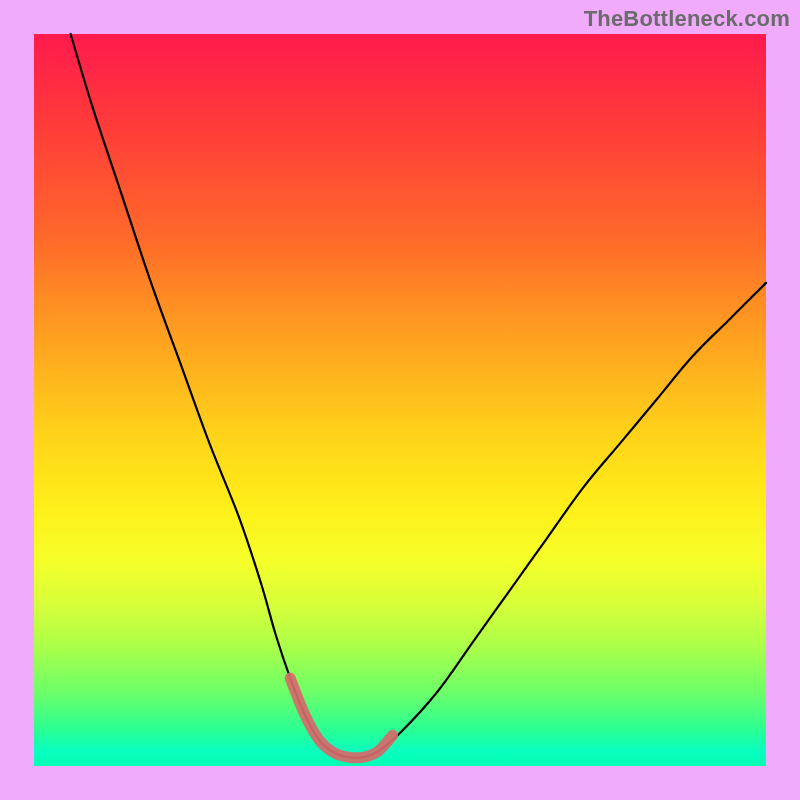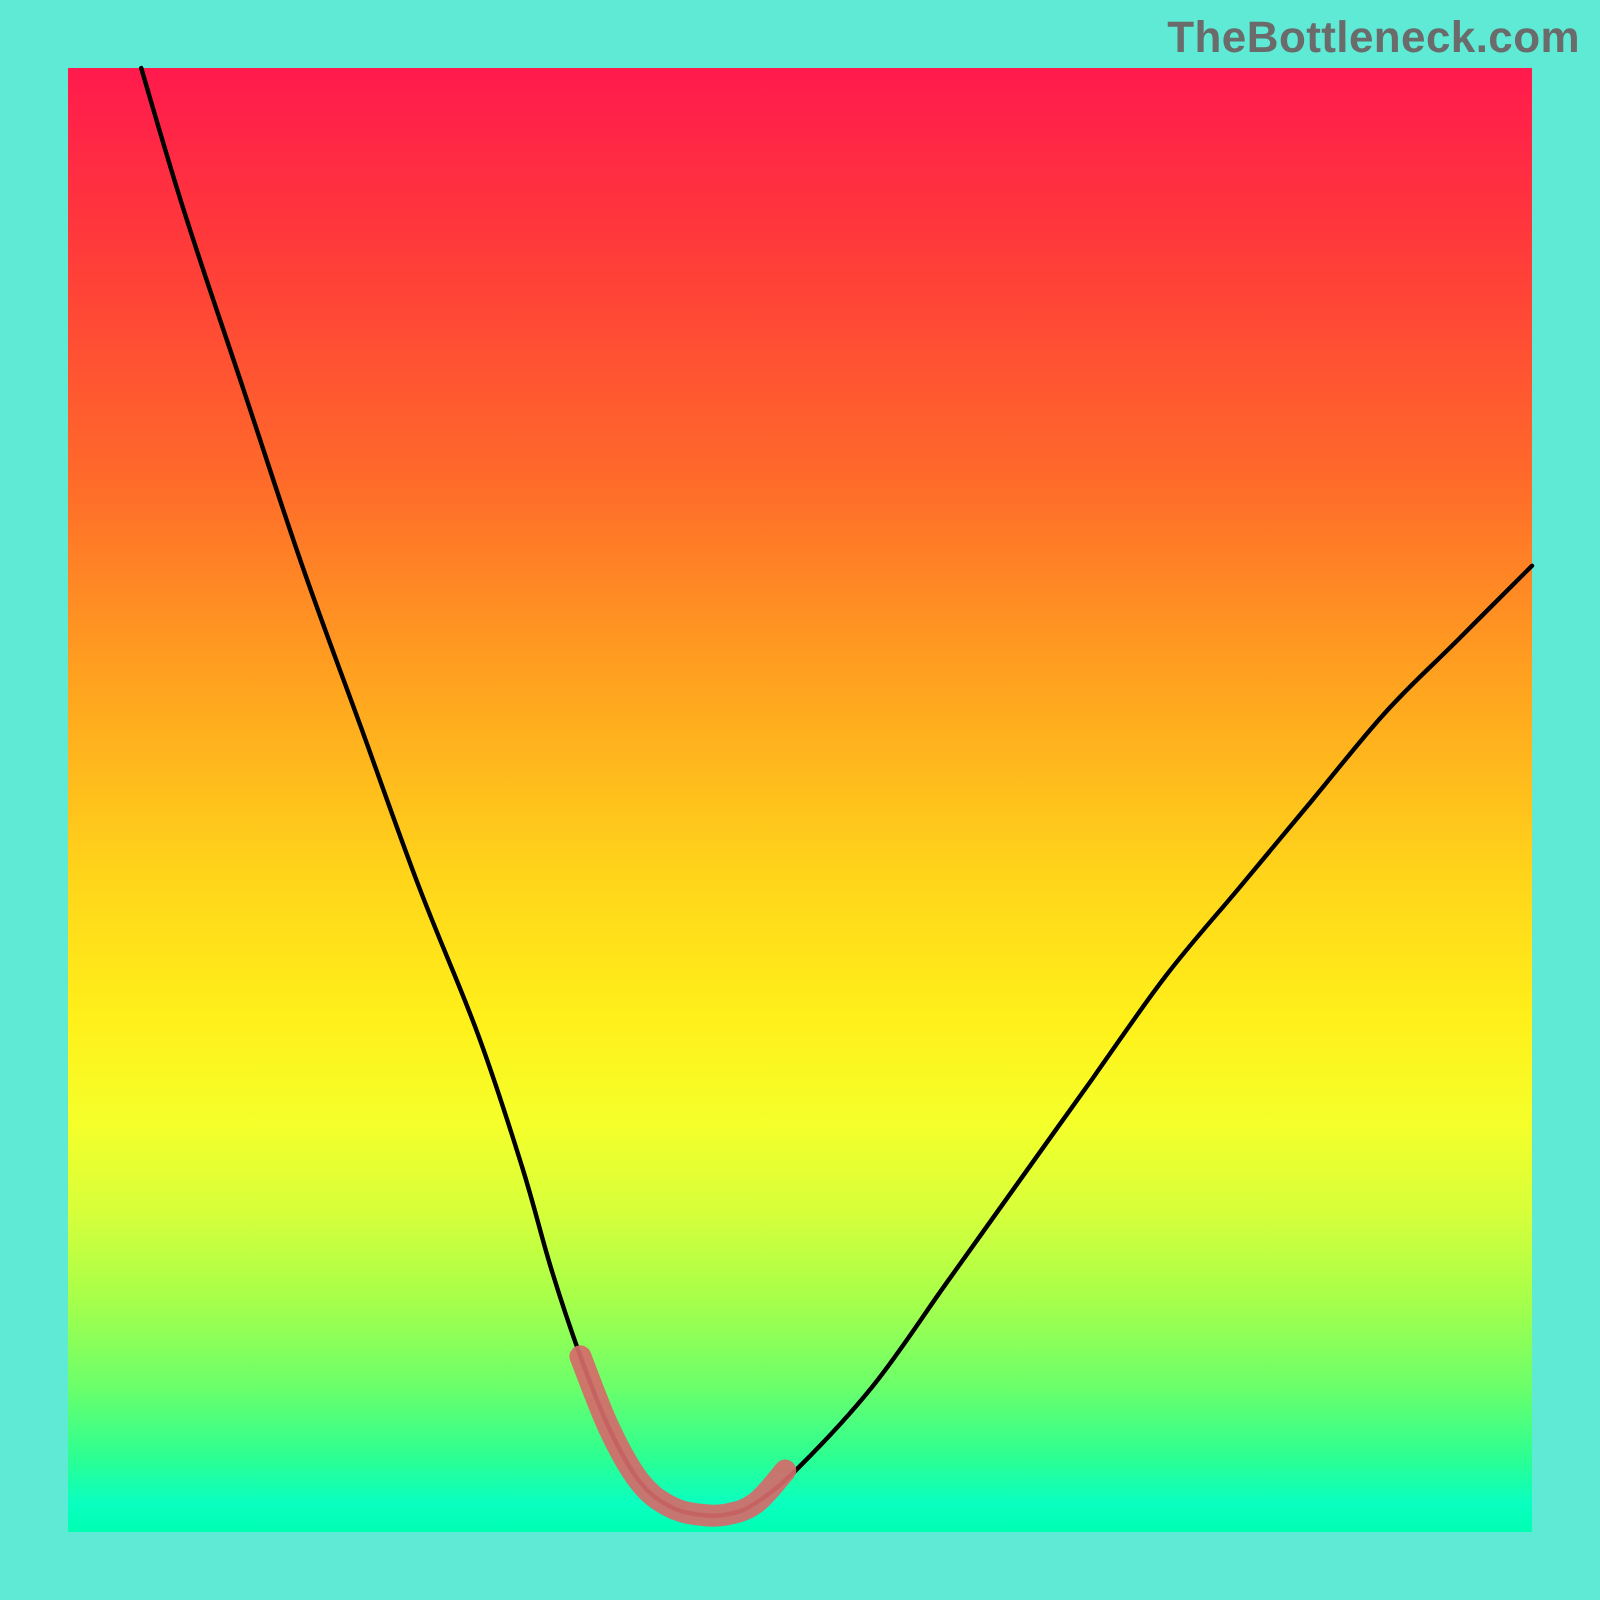--- a/index.html
+++ b/index.html
@@ -8,21 +8,21 @@
     width: 800px;
     height: 800px;
     background: #000;
     overflow: hidden;
     font-family: Arial, Helvetica, sans-serif;
   }
   .chart-wrap {
     position: relative;
     width: 800px;
     height: 800px;
-    background: #5eead4;
+    background: #f0abfc;
   }
   .plot-area {
     position: absolute;
     left: 34px;
     top: 34px;
     width: 732px;
     height: 732px;
     
     background: linear-gradient(to bottom,
       #ff1a4d 0%,

